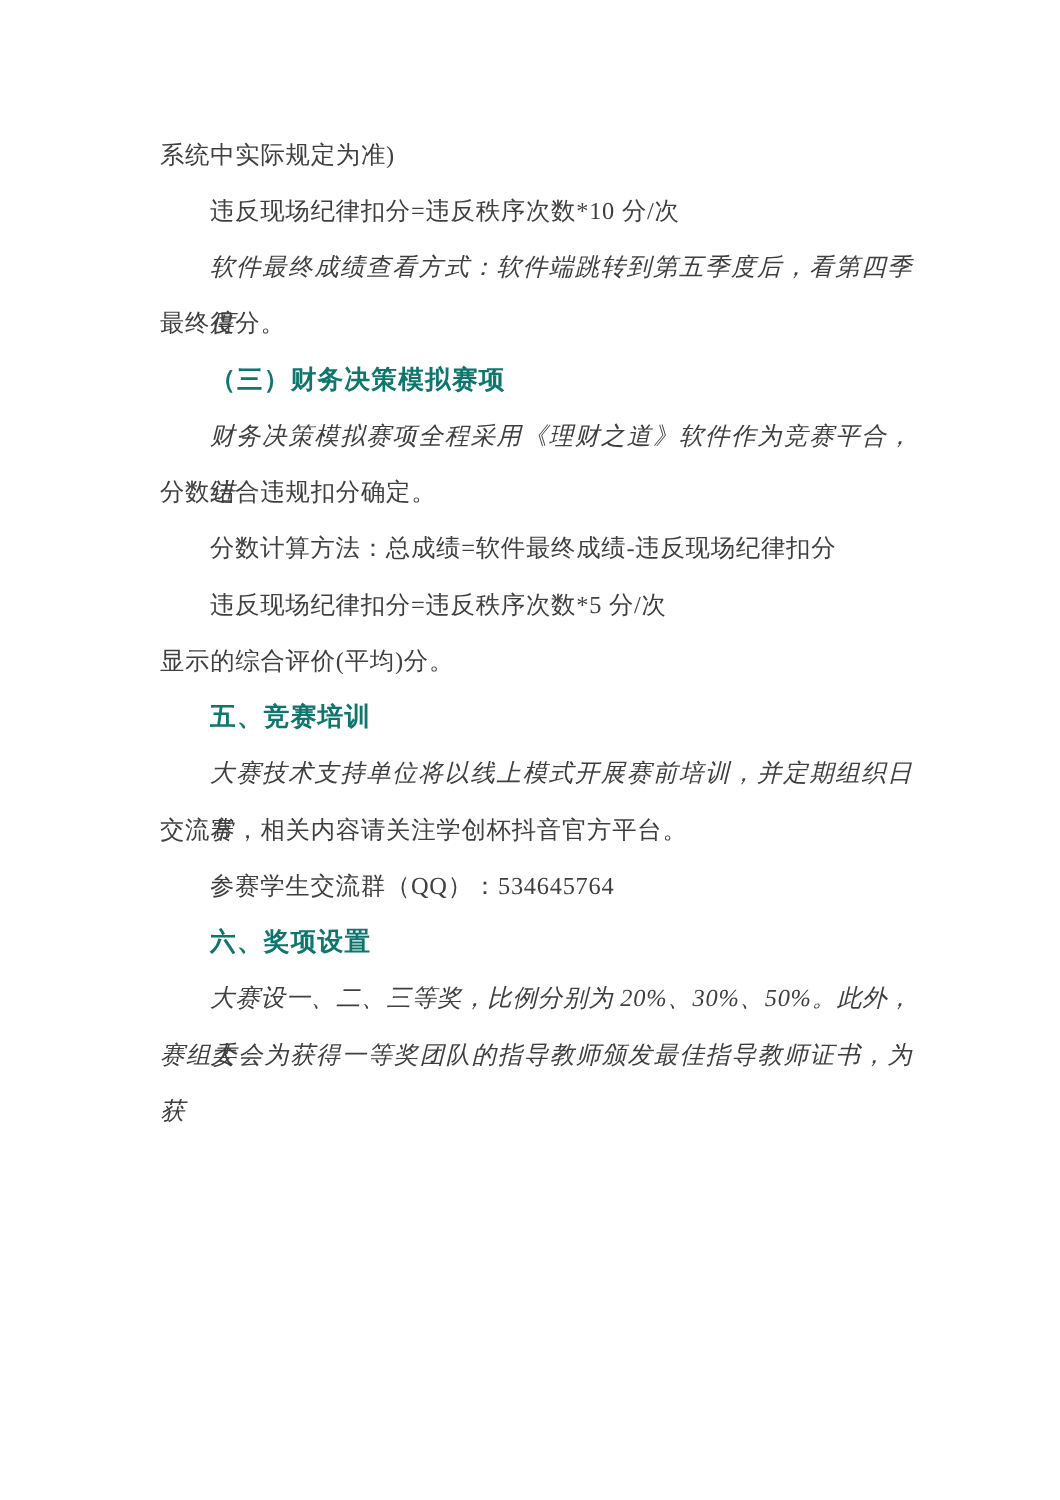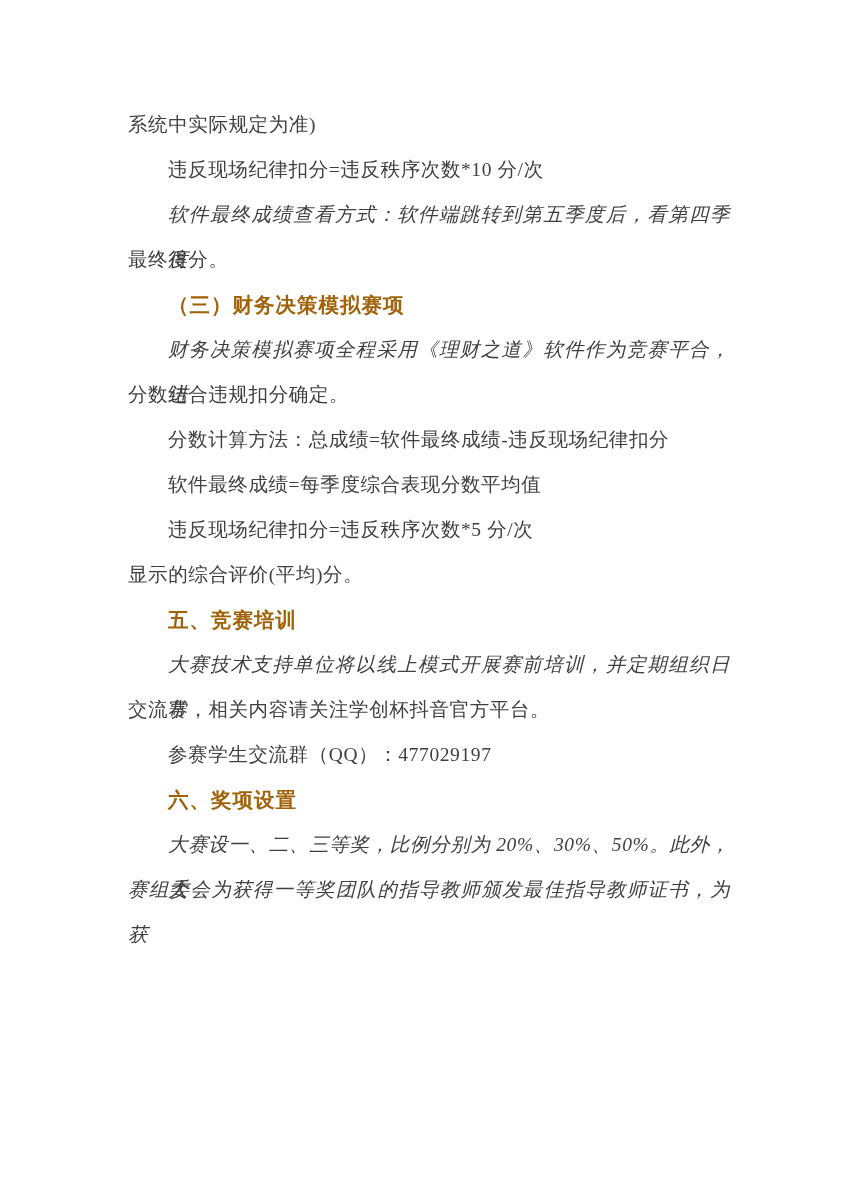--- a/index.html
+++ b/index.html
@@ -34,44 +34,43 @@
     padding-left: 40px;
   }
   .line.fill {
     white-space: normal;
     text-align: justify;
     text-align-last: justify;
     text-justify: inter-character;
     font-style: italic;
   }
   .line.heading {
-    font-family: Liberation Sans, sans-serif;
+    font-family: Liberation Serif, serif;
     font-weight: 700;
     font-size: 20.5px;
-    color: #a16207;
+    color: #0f766e;
     letter-spacing: 1px;
   }
 </style>
 </head>
 <body>
 
 <div class="page">
   <div class="doc">
     <div class="line">系统中实际规定为准)</div>
     <div class="line indent">违反现场纪律扣分=违反秩序次数*10 分/次</div>
     <div class="line indent fill">软件最终成绩查看方式：软件端跳转到第五季度后，看第四季度</div>
     <div class="line">最终得分。</div>
     <div class="line indent heading">（三）财务决策模拟赛项</div>
     <div class="line indent fill">财务决策模拟赛项全程采用《理财之道》软件作为竞赛平合，进</div>
     <div class="line">分数结合违规扣分确定。</div>
     <div class="line indent">分数计算方法：总成绩=软件最终成绩-违反现场纪律扣分</div>
-    <div class="line indent">软件最终成绩=每季度综合表现分数平均值</div>
     <div class="line indent">违反现场纪律扣分=违反秩序次数*5 分/次</div>
     <div class="line">显示的综合评价(平均)分。</div>
     <div class="line indent heading">五、竞赛培训</div>
     <div class="line indent fill">大赛技术支持单位将以线上模式开展赛前培训，并定期组织日常</div>
     <div class="line">交流赛，相关内容请关注学创杯抖音官方平台。</div>
-    <div class="line indent">参赛学生交流群（QQ）：477029197</div>
+    <div class="line indent">参赛学生交流群（QQ）：534645764</div>
     <div class="line indent heading">六、奖项设置</div>
     <div class="line indent fill">大赛设一、二、三等奖，比例分别为 20%、30%、50%。此外，大</div>
     <div class="line fill">赛组委会为获得一等奖团队的指导教师颁发最佳指导教师证书，为获</div>
   </div>
 </div>
 
 </body></html>

